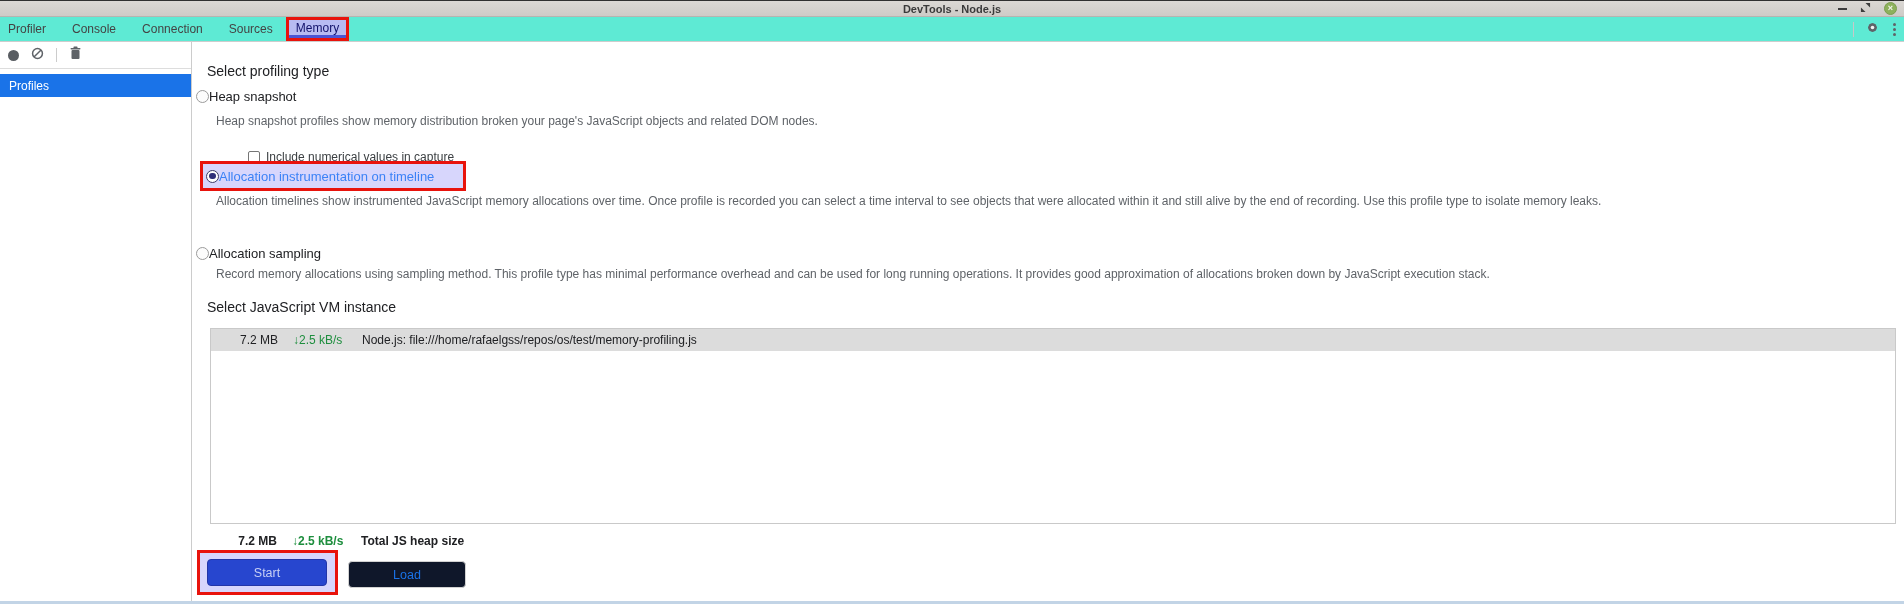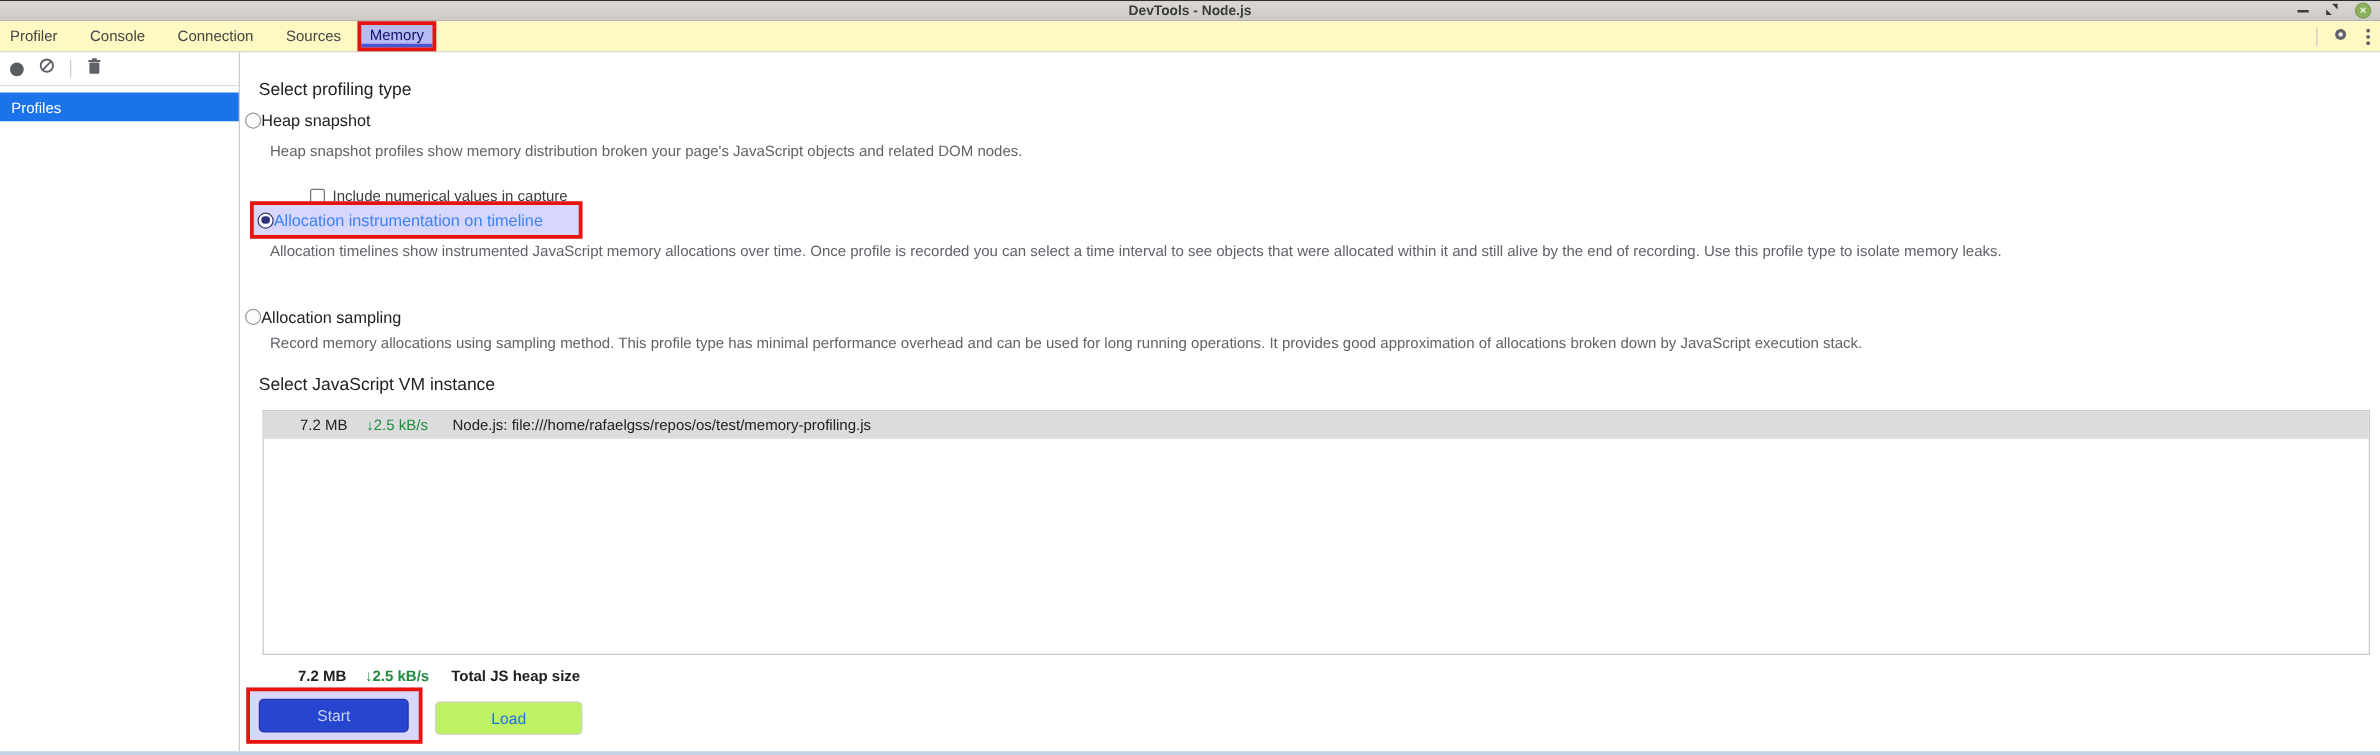--- a/index.html
+++ b/index.html
@@ -18,21 +18,21 @@
     font-size:11px;font-weight:bold;color:#3a3a3a;
   }
   .win-controls{position:absolute;right:7px;top:0;height:15px;display:flex;align-items:center;gap:13px;}
   .min-bar{width:9px;height:2px;background:#3c3c3c;}
   .close-btn{
     width:13px;height:13px;border-radius:50%;background:#8db15c;border:1px solid #7d9e50;
     color:#f6f6ef;font-size:9px;line-height:11px;text-align:center;font-weight:bold;box-sizing:border-box;
   }
   
   .tabbar{
-    position:absolute;top:16px;left:0;right:0;height:24px;background:#fef9c3;
+    position:absolute;top:16px;left:0;right:0;height:24px;background:#5eead4;
     border-bottom:1px solid #cdcdcd;display:flex;align-items:center;font-size:12px;color:#444;
   }
   .tab{padding:0 13px;height:24px;line-height:24px;cursor:pointer;}
   .tab:first-child{padding-left:8px;}
   .tab.active{
     box-sizing:border-box;height:24px;line-height:17px;padding:0 7px;
     background:#b7bbf2;color:#12126b;
     border:3px solid #e8130c;
     box-shadow:inset 0 -3px 0 0 #4b55d4;
   }
@@ -77,21 +77,21 @@
   .cell-name{margin-left:14px;white-space:nowrap;}
   
   .status-row{position:absolute;left:17px;top:492px;display:flex;align-items:center;font-size:12px;font-weight:bold;color:#202124;}
   .status-row .cell-rate{color:#1e8e3e;}
   .annot-start{position:absolute;left:4px;top:508px;width:141px;height:45px;padding:6px 7px;display:flex;}
   .btn{
     box-sizing:border-box;height:27px;border-radius:4px;font-size:12.5px;
     display:flex;align-items:center;justify-content:center;cursor:pointer;
   }
   .btn-start{width:120px;background:#2746cf;color:#c7cff5;border:1px solid #2336a8;}
-  .btn-load{position:absolute;left:155px;top:519px;width:118px;background:#bef264;color:#1a73e8;border:1px solid #d2d2d2;}
+  .btn-load{position:absolute;left:155px;top:519px;width:118px;background:#0f172a;color:#1a73e8;border:1px solid #d2d2d2;}
   .bottom-edge{position:absolute;left:0;right:0;bottom:0;height:3px;background:#c2d4e6;}
 </style>
 </head>
 <body>
 
 <div id="root">
 
   <div class="titlebar">
     <span>DevTools - Node.js</span>
     <div class="win-controls">

